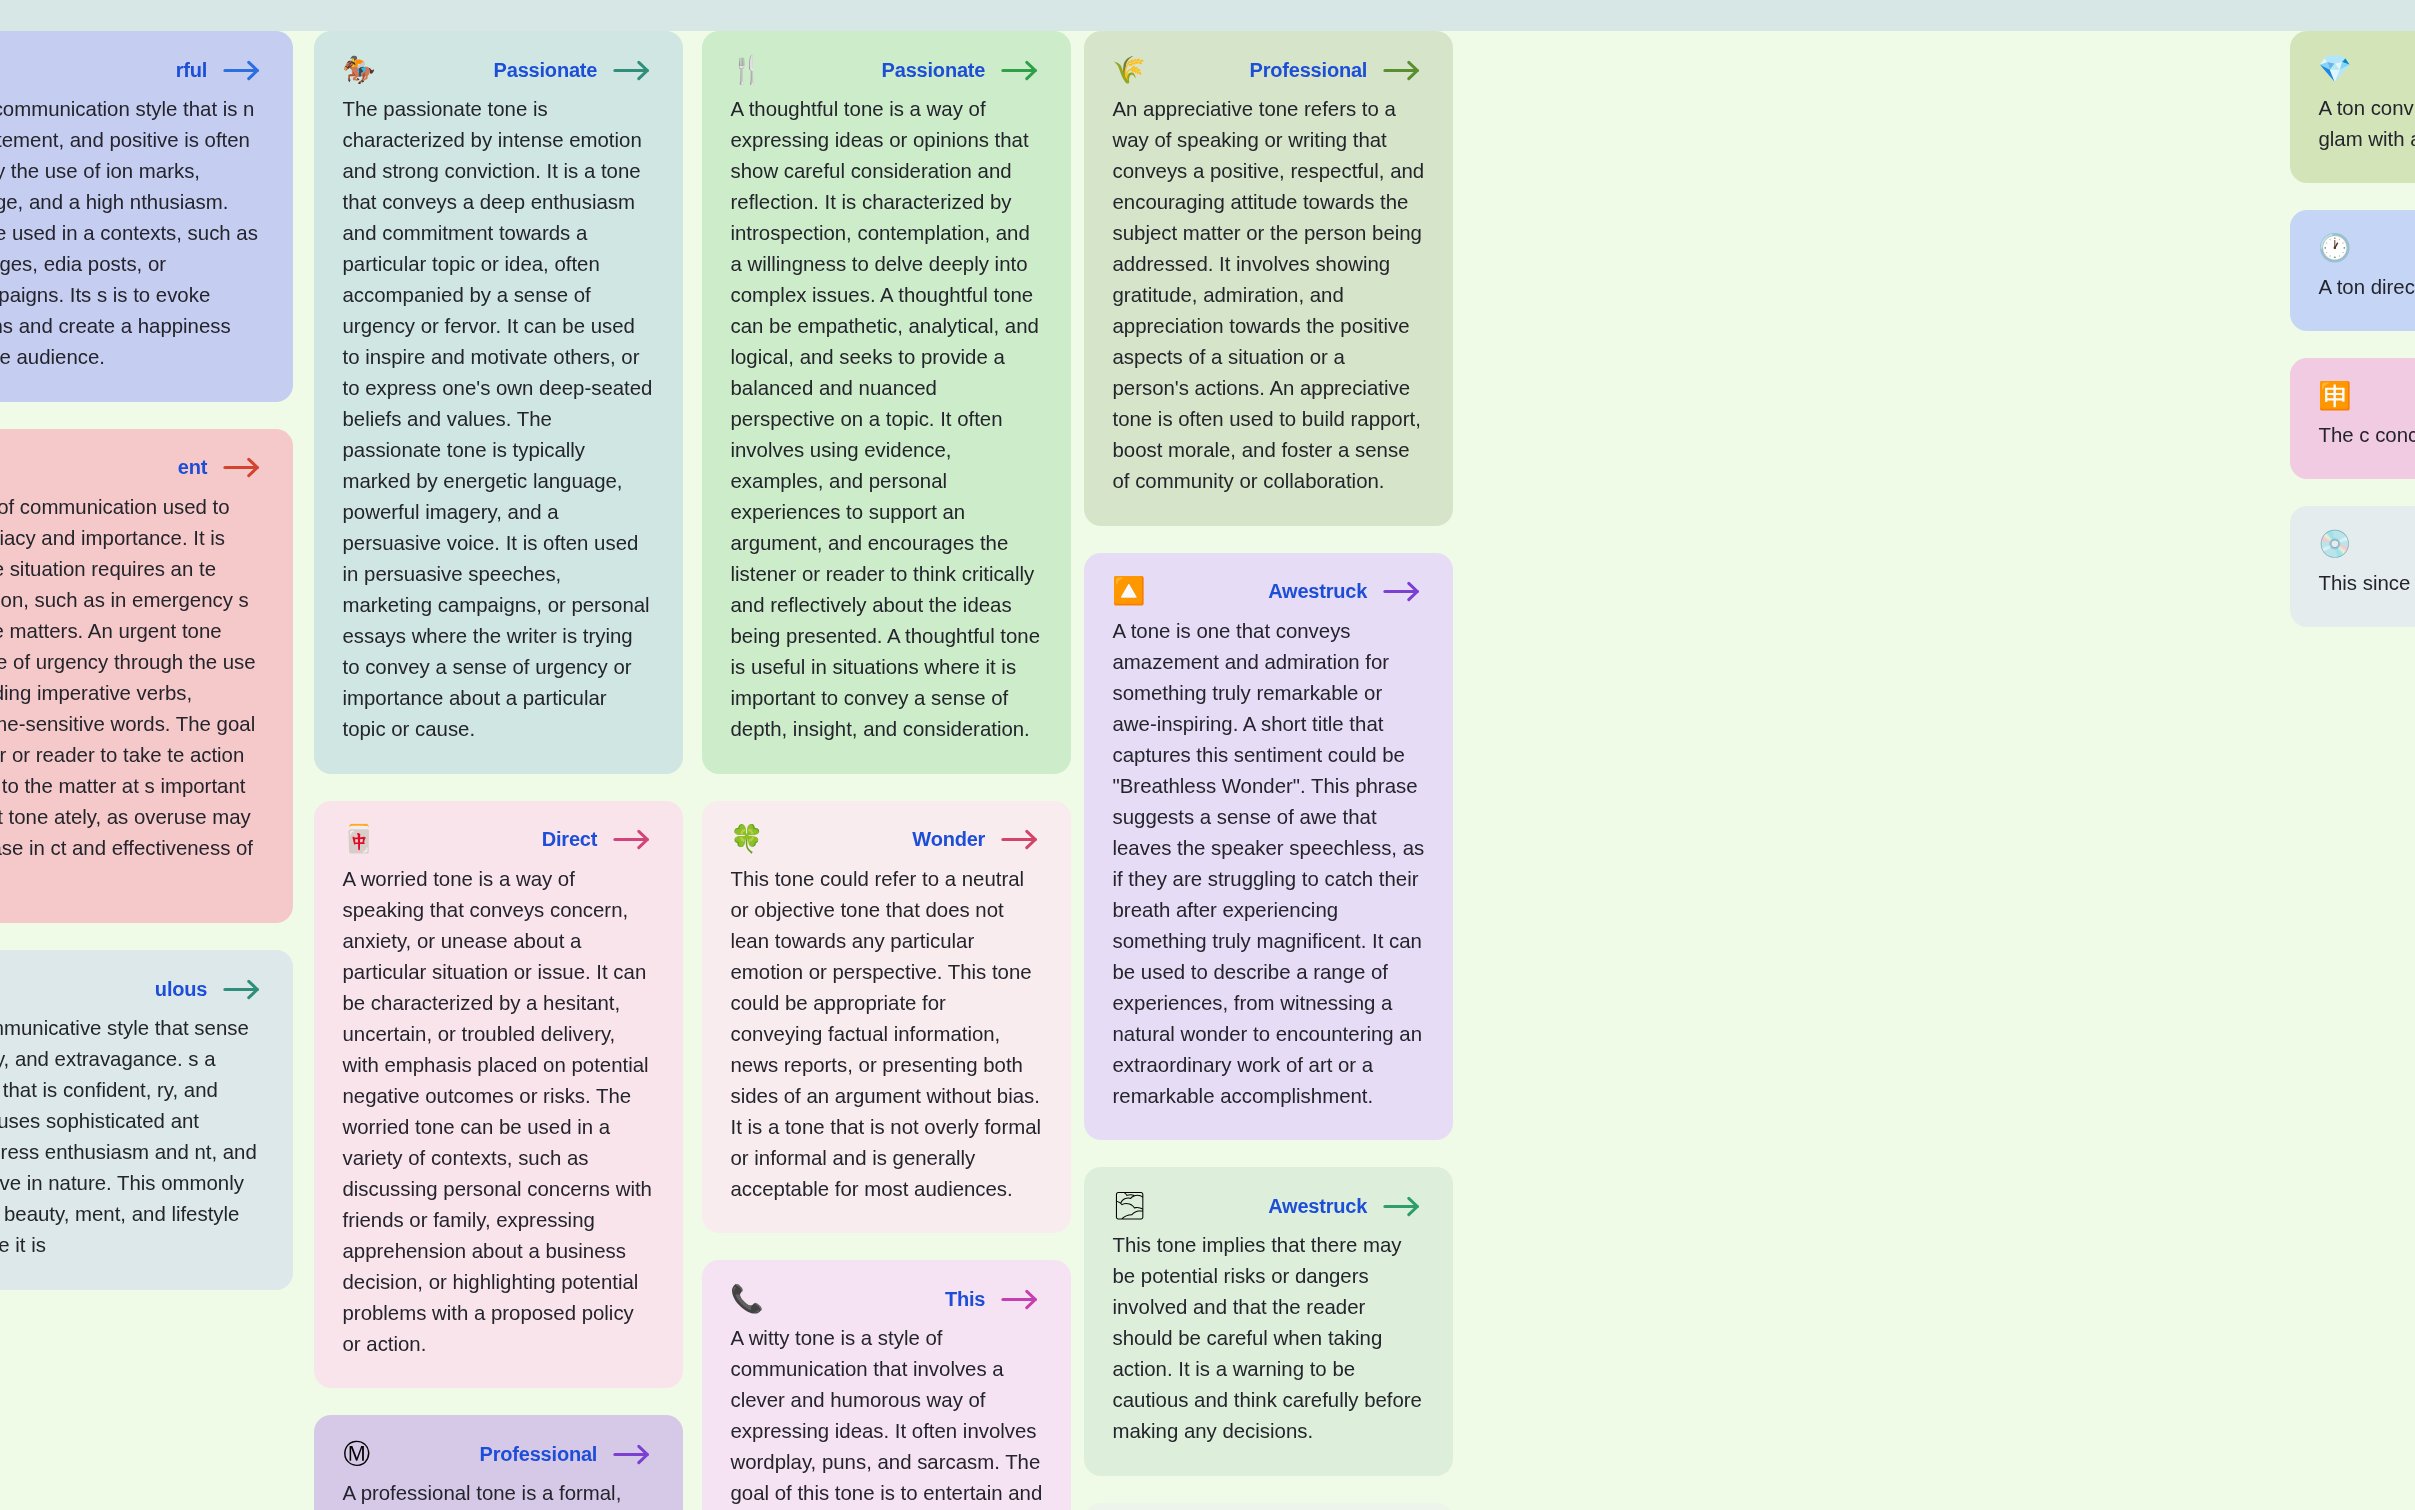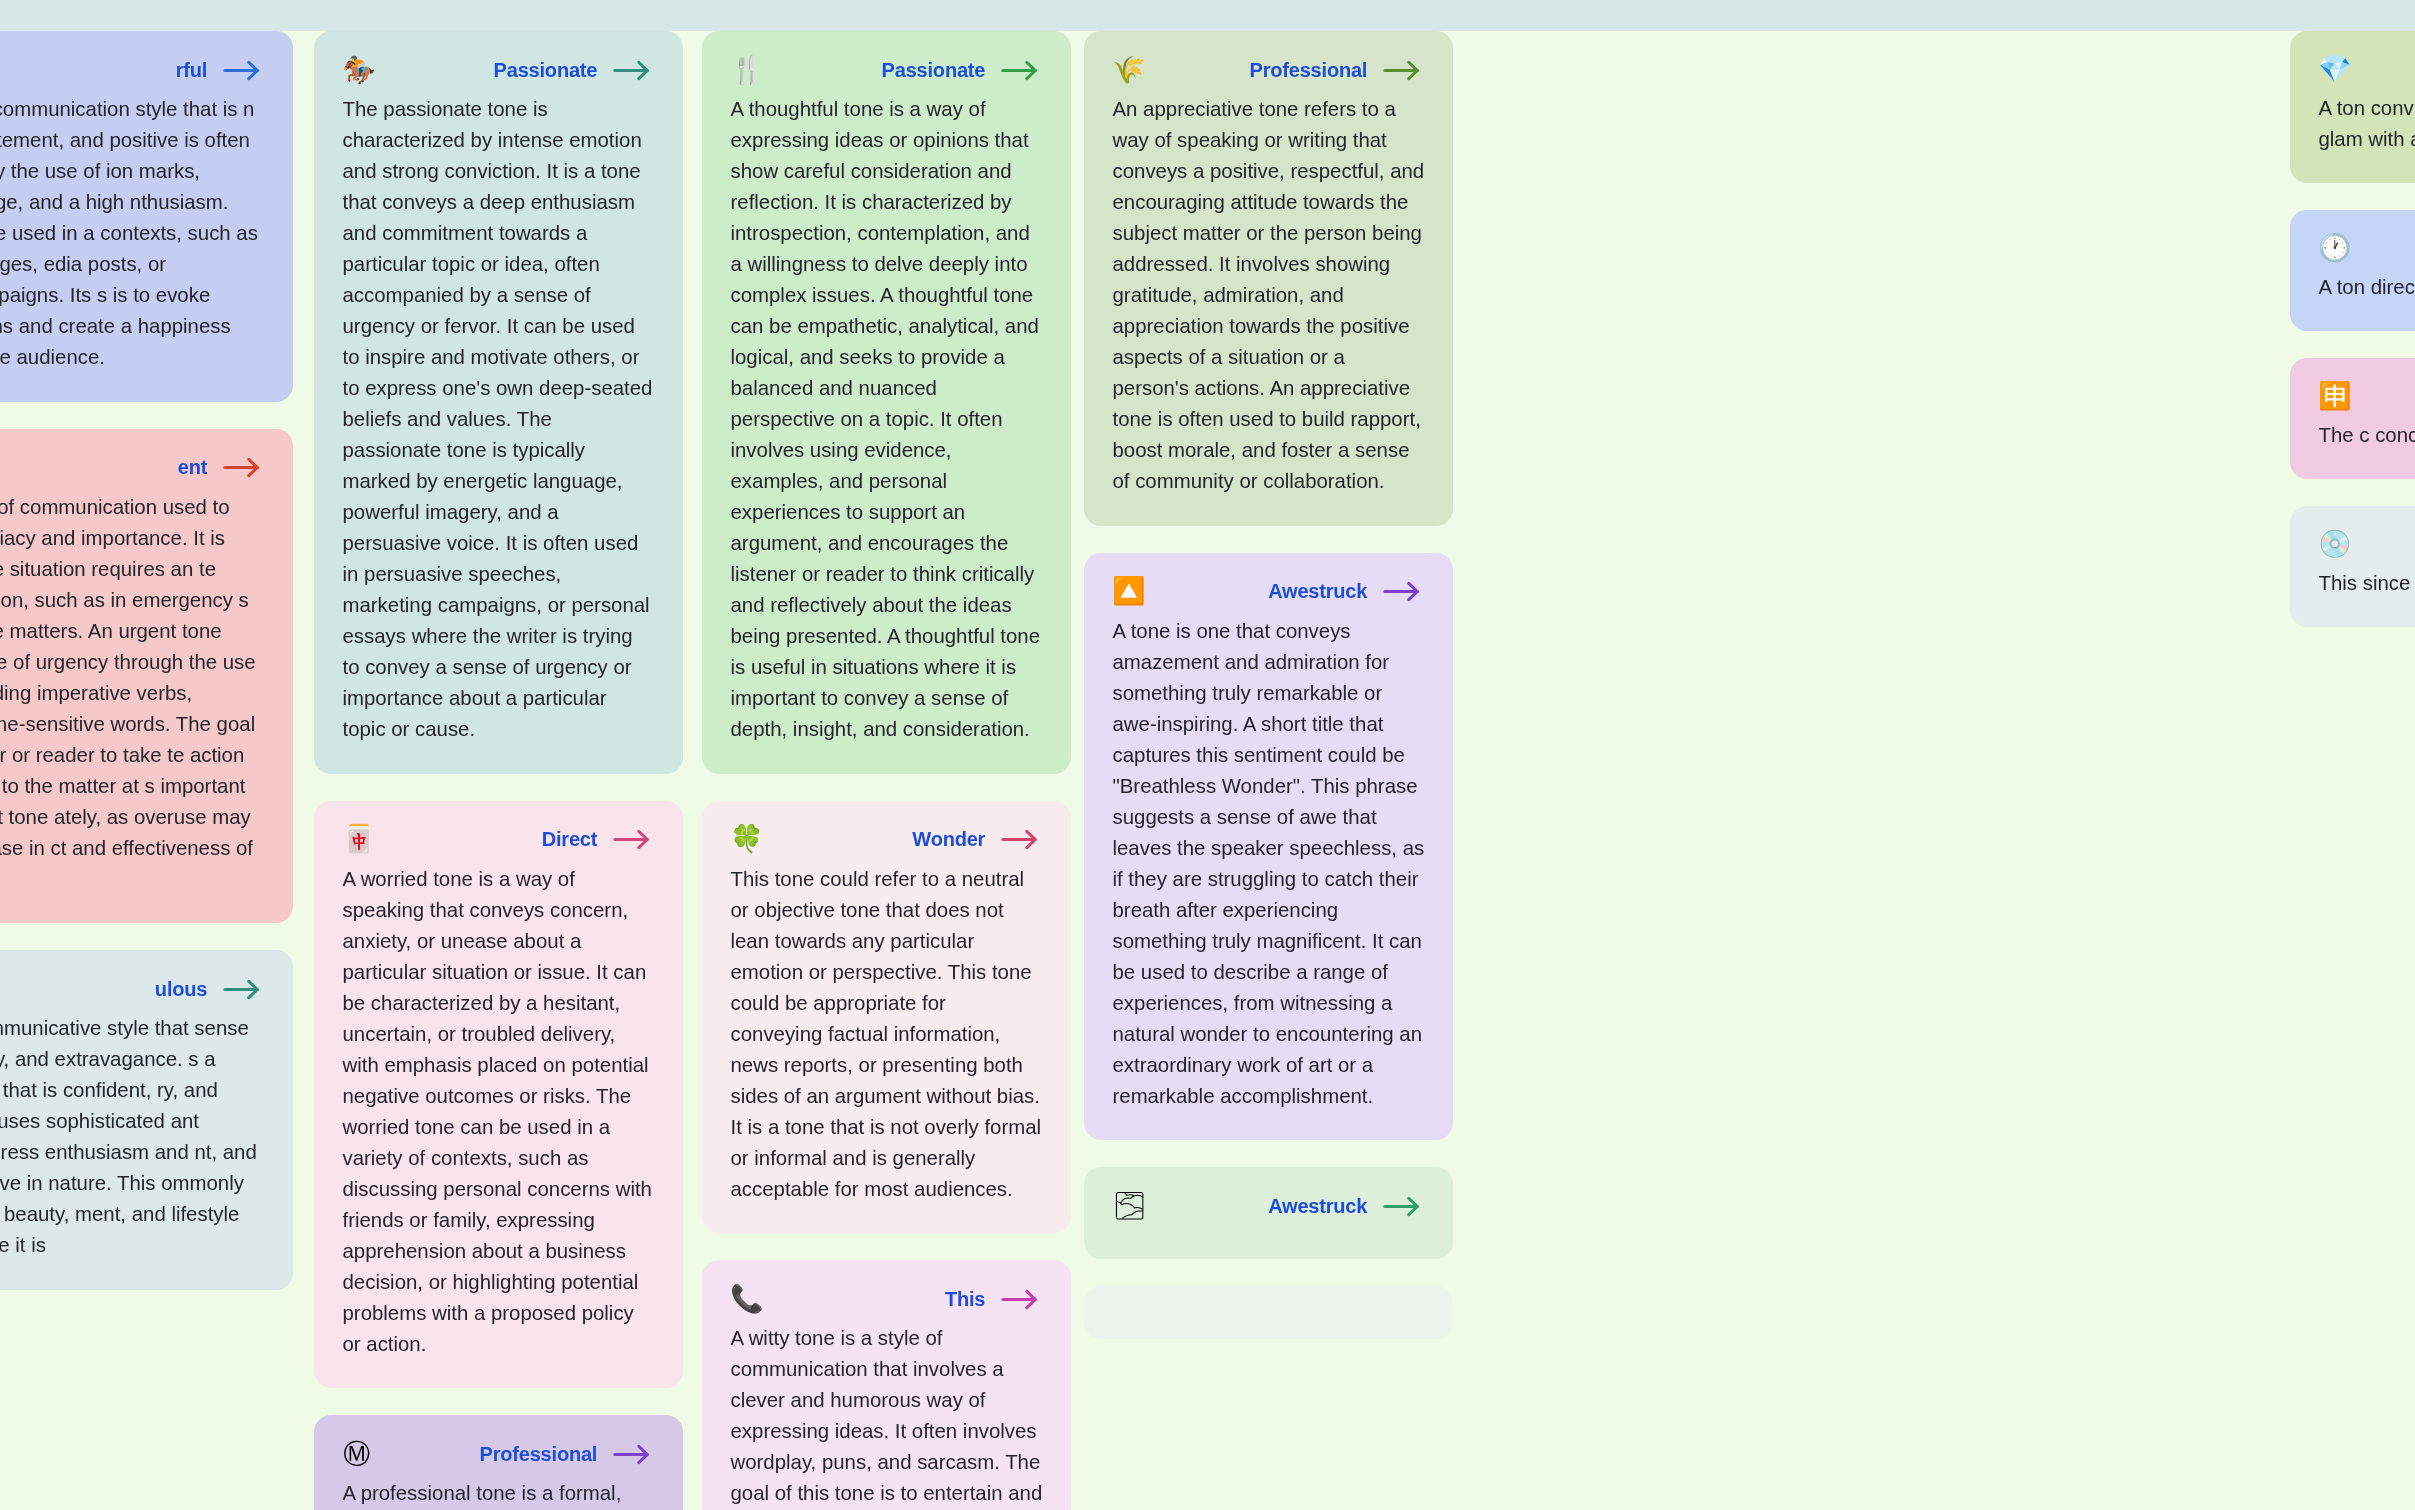--- a/index.html
+++ b/index.html
@@ -245,20 +245,21 @@
           <div class="card-head">
             <span class="card-icon">🌫</span>
             <span class="card-title">Awestruck</span>
             <span class="card-arrow">
               <svg width="42" height="25" viewBox="0 0 44 26" aria-hidden="true">
                 <path d="M2 13 H36" stroke="#2f9f6a" stroke-width="3.2" fill="none" stroke-linecap="round"></path>
                 <path d="M27 4.5 L36 13 L27 21.5" stroke="#2f9f6a" stroke-width="3.2" fill="none" stroke-linecap="round" stroke-linejoin="round"></path>
               </svg>
             </span>
           </div>
+          <div class="card-body">This tone implies that there may be potential risks or dangers involved and that the reader should be careful when taking action. It is a warning to be cautious and think carefully before making any decisions.</div>
         </div>
         <div class="card" style="background: rgb(237, 244, 236);"></div>
       </div>
       <div class="column" style="left: 2290px; width: 371px;">
         <div class="card" style="background: rgb(211, 229, 184);">
           <div class="card-head">
             <span class="card-icon">💎</span>
             <span class="card-title">Luxurious</span>
           </div>
           <div class="card-body">A ton conv exclu adve cons servi glam with aroun the a asso</div>

